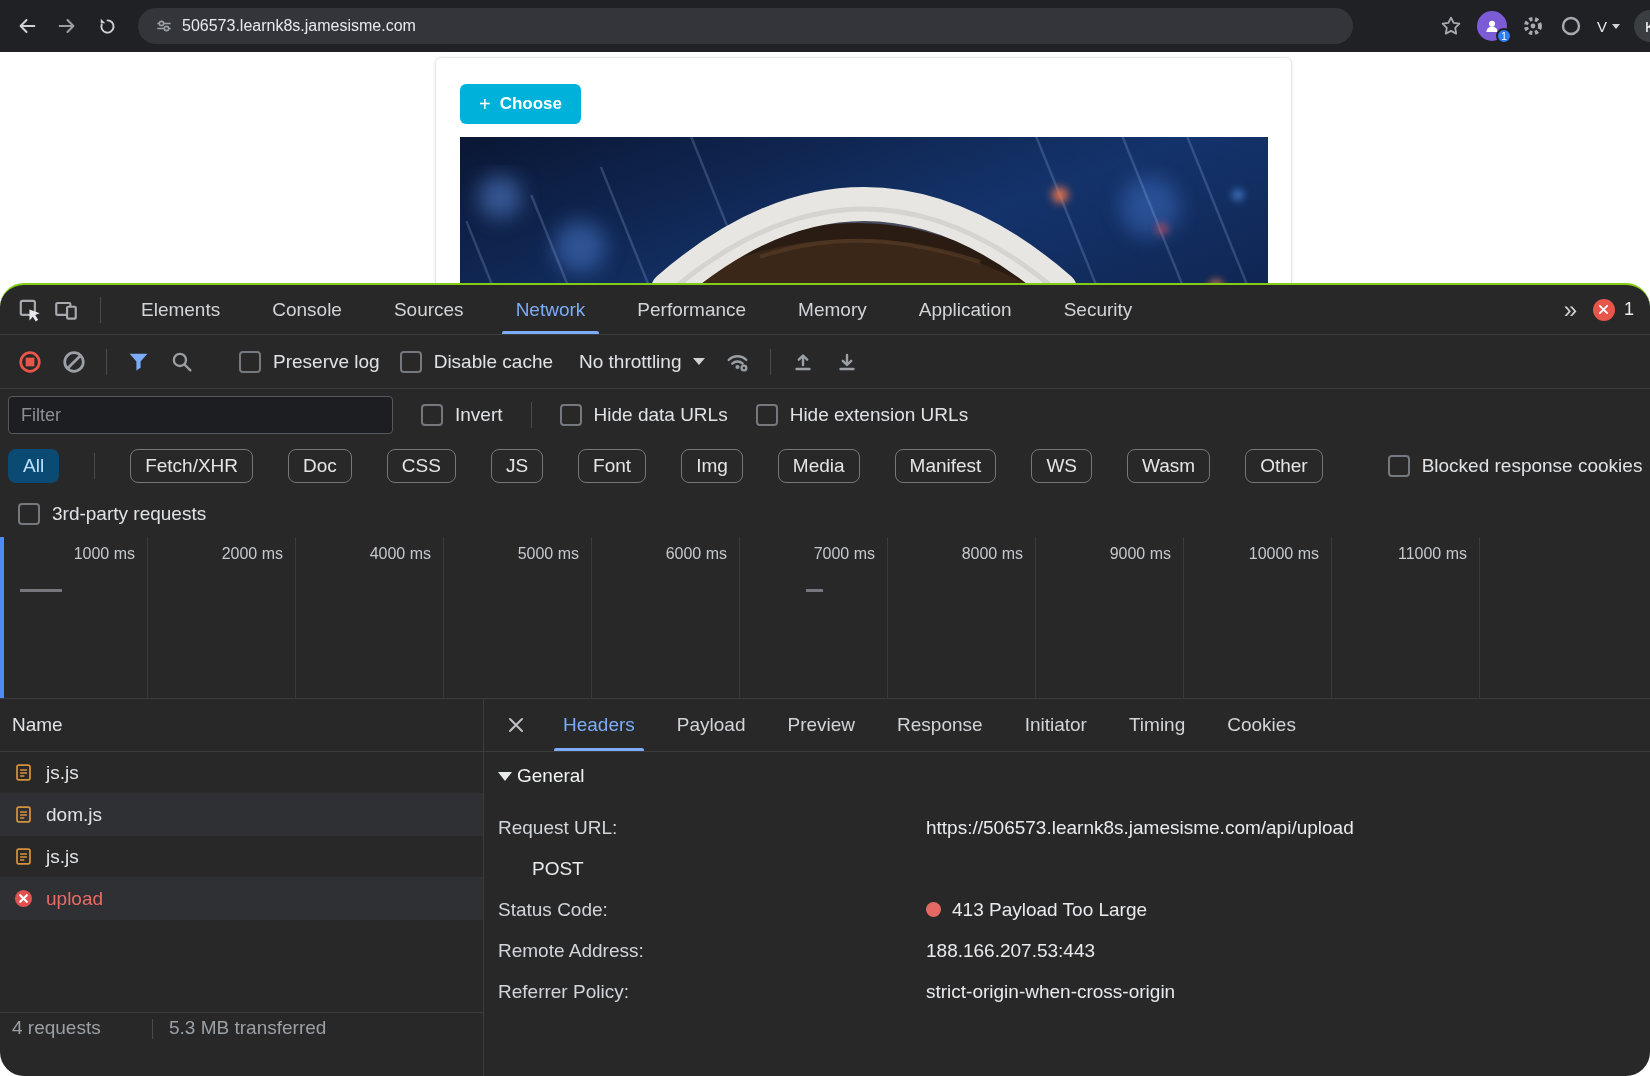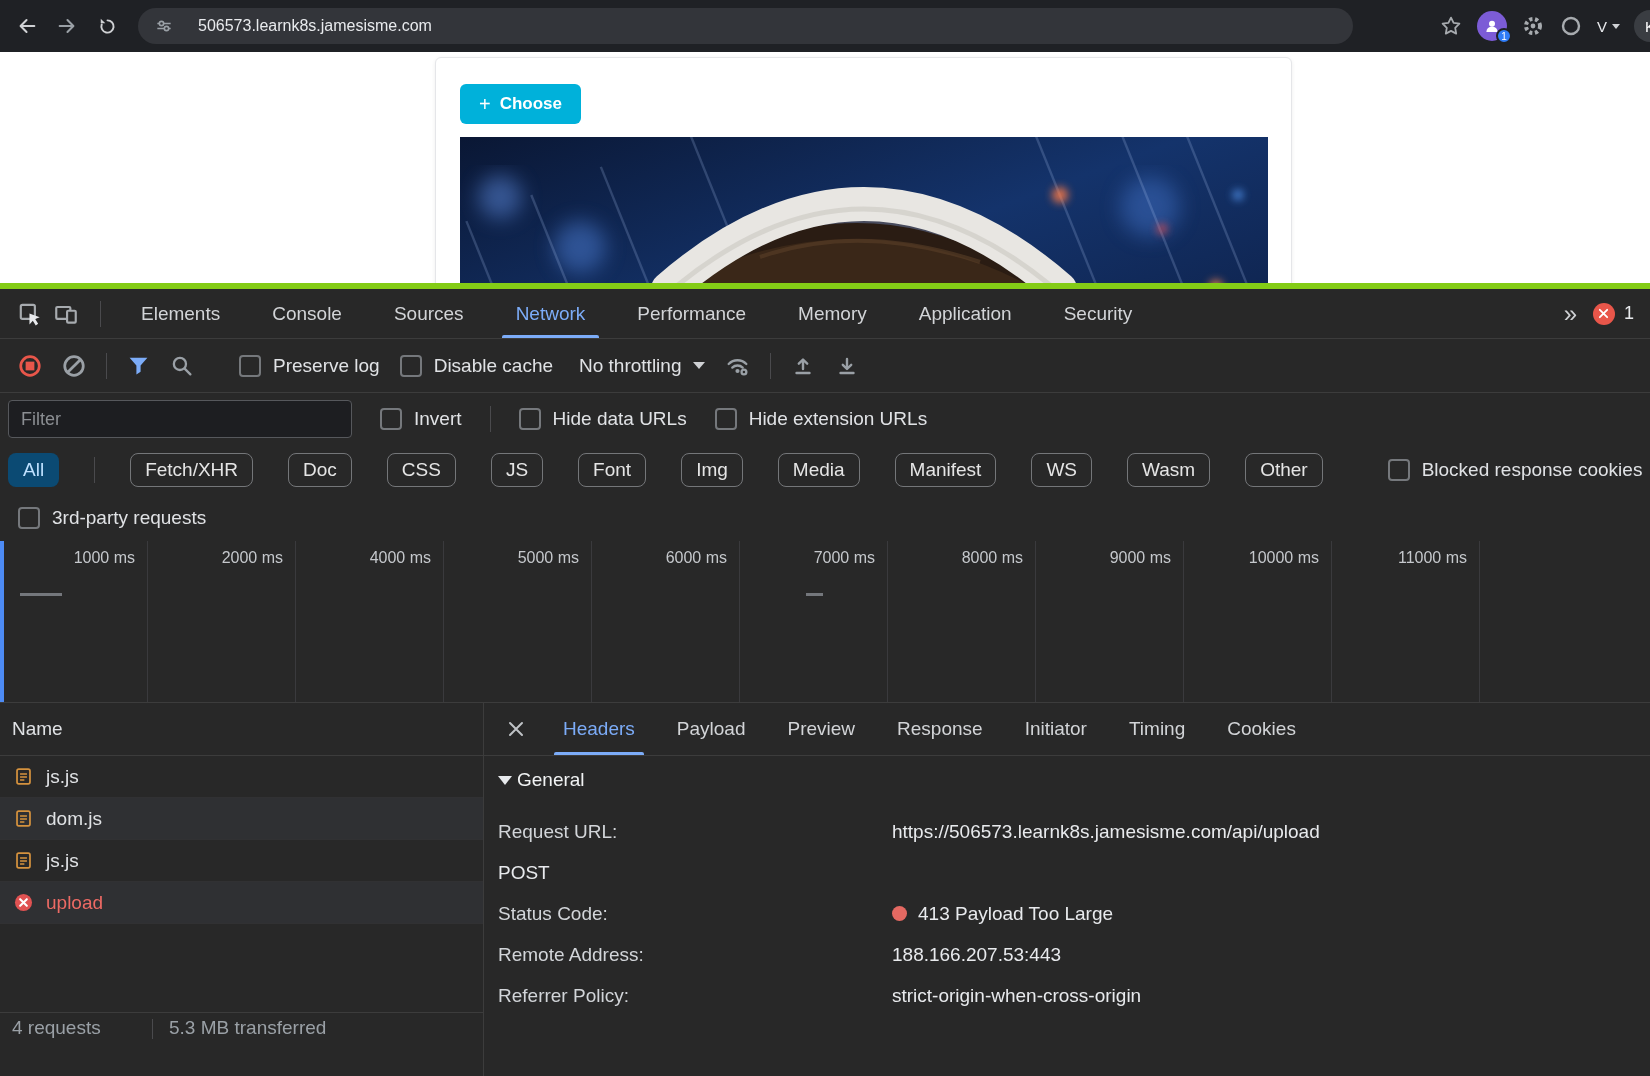--- a/index.html
+++ b/index.html
@@ -3,39 +3,39 @@
 <meta charset="utf-8">
 <style>
   * { margin:0; padding:0; box-sizing:border-box; }
   html,body { width:1650px; height:1076px; overflow:hidden; background:#fff;
     font-family:"Liberation Sans", sans-serif; }
   body { position:relative; }
 
   
   .browser-bar { height:52px; background:#1f2125; display:flex; align-items:center; padding:0 0 0 8px; gap:2px; }
   .nav-btn { width:38px; height:38px; border-radius:50%; display:flex; align-items:center; justify-content:center; flex:0 0 auto; }
-  .url-pill { flex:1; max-width:1215px; height:36px; background:#33353a; border-radius:18px; display:flex; align-items:center; gap:24px; padding:0 16px; margin:0 10px; }
+  .url-pill { flex:1; max-width:1215px; height:36px; background:#33353a; border-radius:18px; display:flex; align-items:center; gap:8px; padding:0 16px; margin:0 10px; }
   .url-text { color:#e8eaed; font-size:16px; white-space:nowrap; }
   .bar-icons { display:flex; align-items:center; gap:14px; margin-left:auto; padding-left:6px; }
   .avatar-wrap { position:relative; width:30px; height:30px; }
   .avatar { width:30px; height:30px; border-radius:50%; background:#7c5cd6; display:flex; align-items:center; justify-content:center; }
   .badge { position:absolute; right:-5px; bottom:-3px; min-width:16px; height:16px; border-radius:8px; background:#2f7cf6; border:2px solid #1f2125; color:#fff; font-size:10px; display:flex; align-items:center; justify-content:center; padding:0 2px; }
   .profile-chip { display:flex; align-items:center; gap:5px; color:#e8eaed; font-size:15px; }
   .caret { width:0; height:0; border-left:4px solid transparent; border-right:4px solid transparent; border-top:5px solid #cfd1d4; }
   .edge-avatar { width:32px; height:32px; border-radius:50%; background:#3a3d42; color:#fff; font-size:15px; display:flex; align-items:center; justify-content:center; margin-right:-16px; flex:0 0 auto; }
 
   
   .page-area { position:absolute; top:52px; left:0; width:1650px; height:231px; background:#ffffff; overflow:hidden; }
   .card { position:absolute; left:435px; top:5px; width:857px; height:420px; background:#fff; border:1px solid #e5e6e9; border-radius:6px 6px 0 0; box-shadow:0 1px 4px rgba(0,0,0,.07); padding:26px 24px; }
   .choose-btn { display:inline-flex; align-items:center; gap:9px; background:#00b1da; color:#fff; border:none; border-radius:6px; padding:10px 19px; font-size:17px; font-weight:700; font-family:"Liberation Sans", sans-serif; cursor:pointer; }
   .choose-plus { font-size:20px; font-weight:400; line-height:1; }
   .hero { display:block; margin-top:13px; width:808px; height:300px; }
 
   
-  .devtools { position:absolute; top:283px; left:0; width:1650px; height:793px; background:#282828; color:#e8eaed; font-size:19px; border-top:6px solid #84cc16; display:flex; flex-direction:column; }
+  .devtools { position:absolute; top:283px; left:0; width:1650px; height:793px; background:#282828; color:#e8eaed; font-size:19px; border-top:2px solid #84cc16; display:flex; flex-direction:column;border-radius:24px; }
   .vdiv { width:1px; height:26px; background:#4a4a4d; flex:0 0 1px; }
   .chk { width:22px; height:22px; border:2px solid #75787c; border-radius:4px; flex:0 0 22px; background:transparent; }
   .chk-row { display:flex; align-items:center; gap:12px; color:#e0e2e5; white-space:nowrap; }
 
   .dt-tabbar { height:50px; flex:0 0 50px; display:flex; align-items:center; border-bottom:1px solid #3c3c3c; padding-left:12px; }
   .ticon { width:36px; height:36px; display:flex; align-items:center; justify-content:center; flex:0 0 auto; }
   .dt-tabbar .vdiv { margin:0 14px 0 16px; }
   .dt-tab { height:100%; padding:0 26px; display:flex; align-items:center; color:#d2d4d7; position:relative; white-space:nowrap; }
   .dt-tab.active { color:#7cacf8; }
   .dt-tab.active::after { content:""; position:absolute; left:12px; right:12px; bottom:0; height:3px; background:#7cacf8; border-radius:2px 2px 0 0; }
@@ -43,21 +43,21 @@
   .err-badge { display:flex; align-items:center; gap:9px; margin-right:16px; }
   .err-circle { width:22px; height:22px; border-radius:50%; background:#e8564a; display:flex; align-items:center; justify-content:center; flex:0 0 22px; }
   .err-count { color:#e8eaed; font-size:18px; }
 
   .dt-toolbar { height:54px; flex:0 0 54px; display:flex; align-items:center; border-bottom:1px solid #3c3c3c; padding:0 18px; gap:20px; }
   .dt-toolbar .preserve { margin-left:26px; }
   .throttle { display:flex; align-items:center; gap:12px; color:#e0e2e5; margin-left:6px; white-space:nowrap; }
   .caret-dk { width:0; height:0; border-left:6px solid transparent; border-right:6px solid transparent; border-top:7px solid #cfd1d4; }
 
   .dt-filterrow { height:52px; flex:0 0 52px; display:flex; align-items:center; padding:0 8px; gap:28px; }
-  .filter-input { width:344px; height:38px; background:#1d1e21; border:1px solid #56585c; border-radius:4px; color:#e8eaed; font-size:18px; padding:0 12px; font-family:"Liberation Sans", sans-serif; }
+  .filter-input { width:385px; height:38px; background:#1d1e21; border:1px solid #56585c; border-radius:4px; color:#e8eaed; font-size:18px; padding:0 12px; font-family:"Liberation Sans", sans-serif; }
   .filter-input::placeholder { color:#8b8e92; }
 
   .dt-chipsrow { height:50px; flex:0 0 50px; display:flex; align-items:center; padding:0 8px; gap:35px; white-space:nowrap; overflow:hidden; }
   .chip { padding:5px 14px; border-radius:8px; border:1px solid #747679; color:#e5e5e5; font-size:19px; flex:0 0 auto; }
   .chip.selected { background:#0b4a73; border-color:transparent; color:#bfe1ff; }
   .dt-chipsrow .cookies { margin-left:30px; }
   .dt-chipsrow .blockedreq { margin-left:70px; }
 
   .dt-thirdparty { height:46px; flex:0 0 46px; display:flex; align-items:center; padding-left:18px; }
 
@@ -85,21 +85,21 @@
   .close-x { width:40px; height:100%; display:flex; align-items:center; justify-content:center; margin:0 6px 0 12px; }
   .det-tab { height:100%; padding:0 21px; display:flex; align-items:center; color:#d2d4d7; position:relative; white-space:nowrap; }
   .det-tab.active { color:#7cacf8; }
   .det-tab.active::after { content:""; position:absolute; left:12px; right:12px; bottom:0; height:3px; background:#7cacf8; border-radius:2px 2px 0 0; }
   .det-body { padding:13px 20px 0 14px; overflow:hidden; }
   .sect-header { display:flex; align-items:center; gap:3px; color:#f1f3f4; }
   .tri-down { width:0; height:0; border-left:7px solid transparent; border-right:7px solid transparent; border-top:9px solid #e8eaed; margin-right:2px; }
   .kv-list { margin-top:20px; }
   .kv { display:flex; align-items:center; min-height:41px; }
   .kv .k { flex:0 0 394px; color:#d2d5d9; }
-  .kv .v { color:#e8eaed; display:flex; align-items:center; gap:11px; white-space:nowrap; }
+  .kv .v { color:#e8eaed; display:flex; align-items:center; gap:11px; white-space:nowrap;margin-left:34px; }
   .status-dot { width:15px; height:15px; border-radius:50%; background:#e46962; flex:0 0 15px; }
 </style>
 </head>
 <body>
 
 <div class="browser-bar">
   <div class="nav-btn">
     <svg width="22" height="22" viewBox="0 0 24 24">
         <path d="M20 12H6M11.5 5.5 5 12l6.5 6.5" stroke="#cfd1d4" stroke-width="2.2" fill="none" stroke-linecap="round" stroke-linejoin="round"></path>
       </svg>

